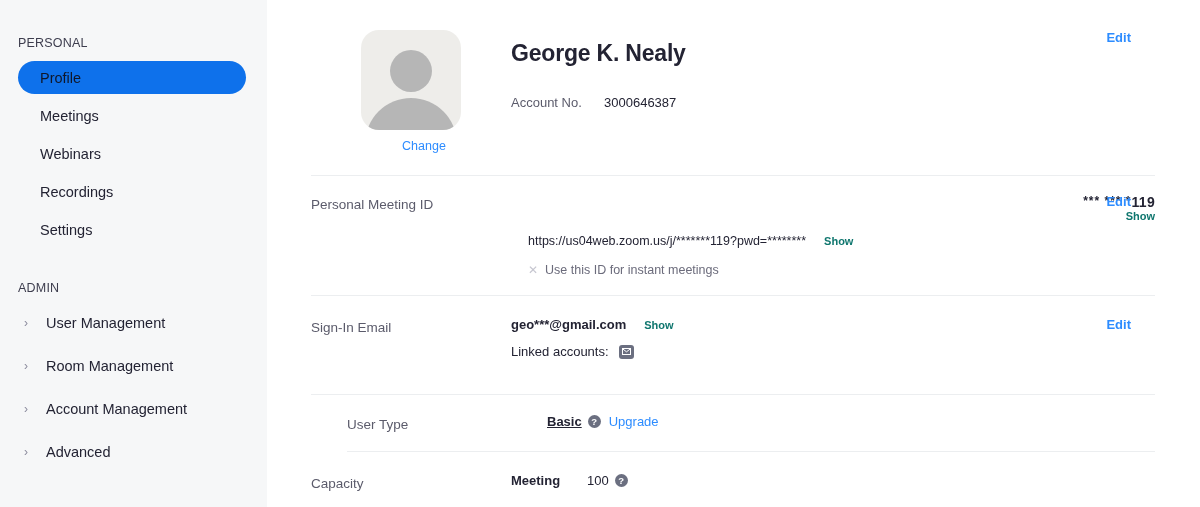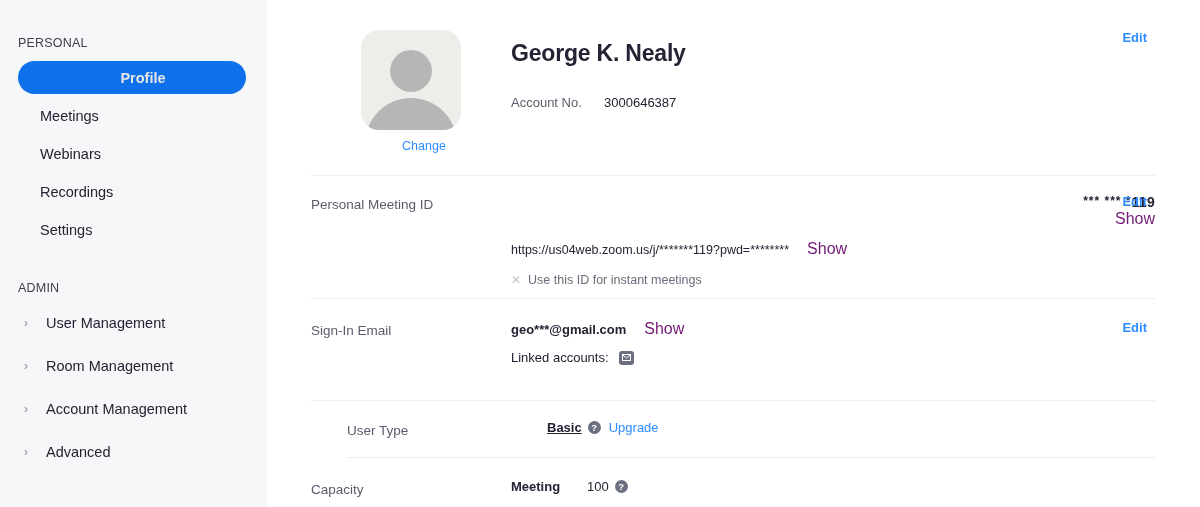--- a/index.html
+++ b/index.html
@@ -50,23 +50,22 @@
     align-items: center;
     padding-left: 22px;
     box-sizing: border-box;
     font-size: 14.5px;
     color: #232333;
     font-weight: 400;
     cursor: pointer;
   }
   .nav-item.active {
     background: #0e71eb;
-    color: #e5e5e5;
-    font-weight: 700;
-    justify-content: center;
+    color: #0f172a;
+    font-weight: 400;
   }
   .nav-item-admin {
     height: 33px;
     margin: 0 21px 5px 10px;
     display: flex;
     align-items: center;
     padding-left: 14px;
     box-sizing: border-box;
     font-size: 14.5px;
     color: #232333;
@@ -116,21 +115,21 @@
     color: #5b5b6b;
     font-weight: 400;
     padding-top: 3px;
   }
   .row-value {
     flex: 1;
     min-width: 0;
   }
   .edit-link {
     position: absolute;
-    right: 8px;
+    right: 24px;
     color: #2d8cff;
     font-size: 13px;
     font-weight: 600;
     cursor: pointer;
     text-decoration: none;
   }
 
   
   .row-header {
     padding-top: 30px;
@@ -196,44 +195,45 @@
     width: 93px;
   }
   .acct-value {
     color: #232333;
     font-weight: 500;
   }
 
   
   .row-pmi {
     padding-top: 18px;
-    padding-bottom: 11px;
+    padding-bottom: 18px;
+    gap: 17px;
   }
   .pmi-line {
     display: flex;
     align-items: flex-end;
     flex-direction: column;
   }
   .pmi-id {
     font-size: 14px;
     color: #232333;
     font-weight: 700;
     letter-spacing: 0.3px;
   }
   .pmi-id .stars {
     font-size: 12px;
     font-weight: 700;
     position: relative;
     top: -2px;
     letter-spacing: 1px;
   }
   .show-link {
-    color: #701a75;
-    font-size: 16px;
-    font-weight: 400;
+    color: #0f766e;
+    font-size: 11px;
+    font-weight: 700;
     cursor: pointer;
     margin-left: 28px;
   }
   .pmi-url-line {
     display: flex;
     align-items: baseline;
     margin-top: 12px;
   }
   .pmi-url {
     font-size: 12.5px;

